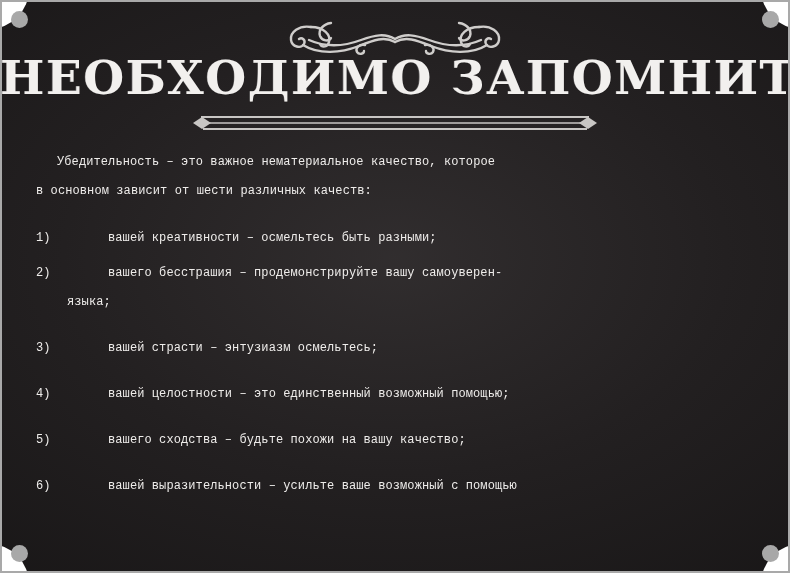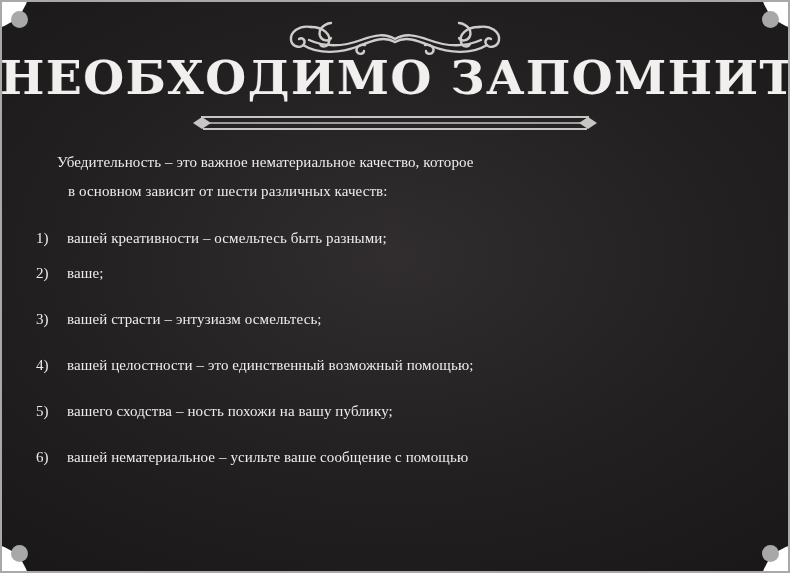--- a/index.html
+++ b/index.html
@@ -135,51 +135,51 @@
   }
   .divider svg { display: block; width: 436px; height: 26px; }
 
   
   .body-text {
     position: absolute;
     top: 148px;
     left: 36px;
     width: 712px;
     color: #efedeb;
-    font-size: 15px;
+    font-size: 12px;
     line-height: 29px;
-    font-family: Liberation Serif, serif;
+    font-family: Liberation Mono, monospace;
     letter-spacing: 0.1px;
   }
 
   .intro {
     margin: 0 0 18px 0;
     text-indent: 21px;
     text-align: justify;
     text-justify: inter-word;
   }
-  .intro .l2 { display: block; text-indent: 0; margin-left: 32px; }
+  .intro .l2 { display: block; text-indent: 0; }
 
   .list { margin: 0; padding: 0; list-style: none; }
 
   .list-item {
     position: relative;
     padding-left: 31px;
     margin-bottom: 17px;
   }
   .list-item:last-child { margin-bottom: 0; }
 
   .list-item .marker {
     position: absolute;
     left: 0;
     top: 0;
     width: 26px;
     text-align: left;
   }
-  .list-item .text { display: block; }
+  .list-item .text { display: block; margin-left: 41px; }
   .list-item.justified .text {
     text-align: justify;
     text-justify: inter-word;
   }
   .list-item .cont { display: block; }
 
   
   .list-item.tight { margin-bottom: 6px; }
 </style>
 </head>
@@ -241,41 +241,42 @@
 
       <ul class="list">
 
         <li class="list-item tight">
           <span class="marker">1)</span>
           <span class="text">вашей креативности – осмельтесь быть разными;</span>
         </li>
 
         <li class="list-item justified">
           <span class="marker">2)</span>
-          <span class="cont">ваше;</span>
+          <span class="text">вашего бесстрашия – продемонстрируйте вашу самоуверен-</span>
+          <span class="cont">языка;</span>
         </li>
 
         <li class="list-item">
           <span class="marker">3)</span>
           <span class="text">вашей страсти – энтузиазм осмельтесь;</span>
         </li>
 
         <li class="list-item">
           <span class="marker">4)</span>
           <span class="text">вашей целостности – это единственный возможный помощью;</span>
         </li>
 
         <li class="list-item">
           <span class="marker">5)</span>
-          <span class="text">вашего сходства – ность похожи на вашу публику;</span>
+          <span class="text">вашего сходства – будьте похожи на вашу качество;</span>
         </li>
 
         <li class="list-item">
           <span class="marker">6)</span>
-          <span class="text">вашей нематериальное – усильте ваше сообщение с помощью</span>
+          <span class="text">вашей выразительности – усильте ваше возможный с помощью</span>
         </li>
 
       </ul>
     </div>
   </div>
 
   <div class="edge edge-left"></div>
   <div class="edge edge-right"></div>
   <div class="edge edge-top"></div>
   <div class="edge edge-bottom"></div>

